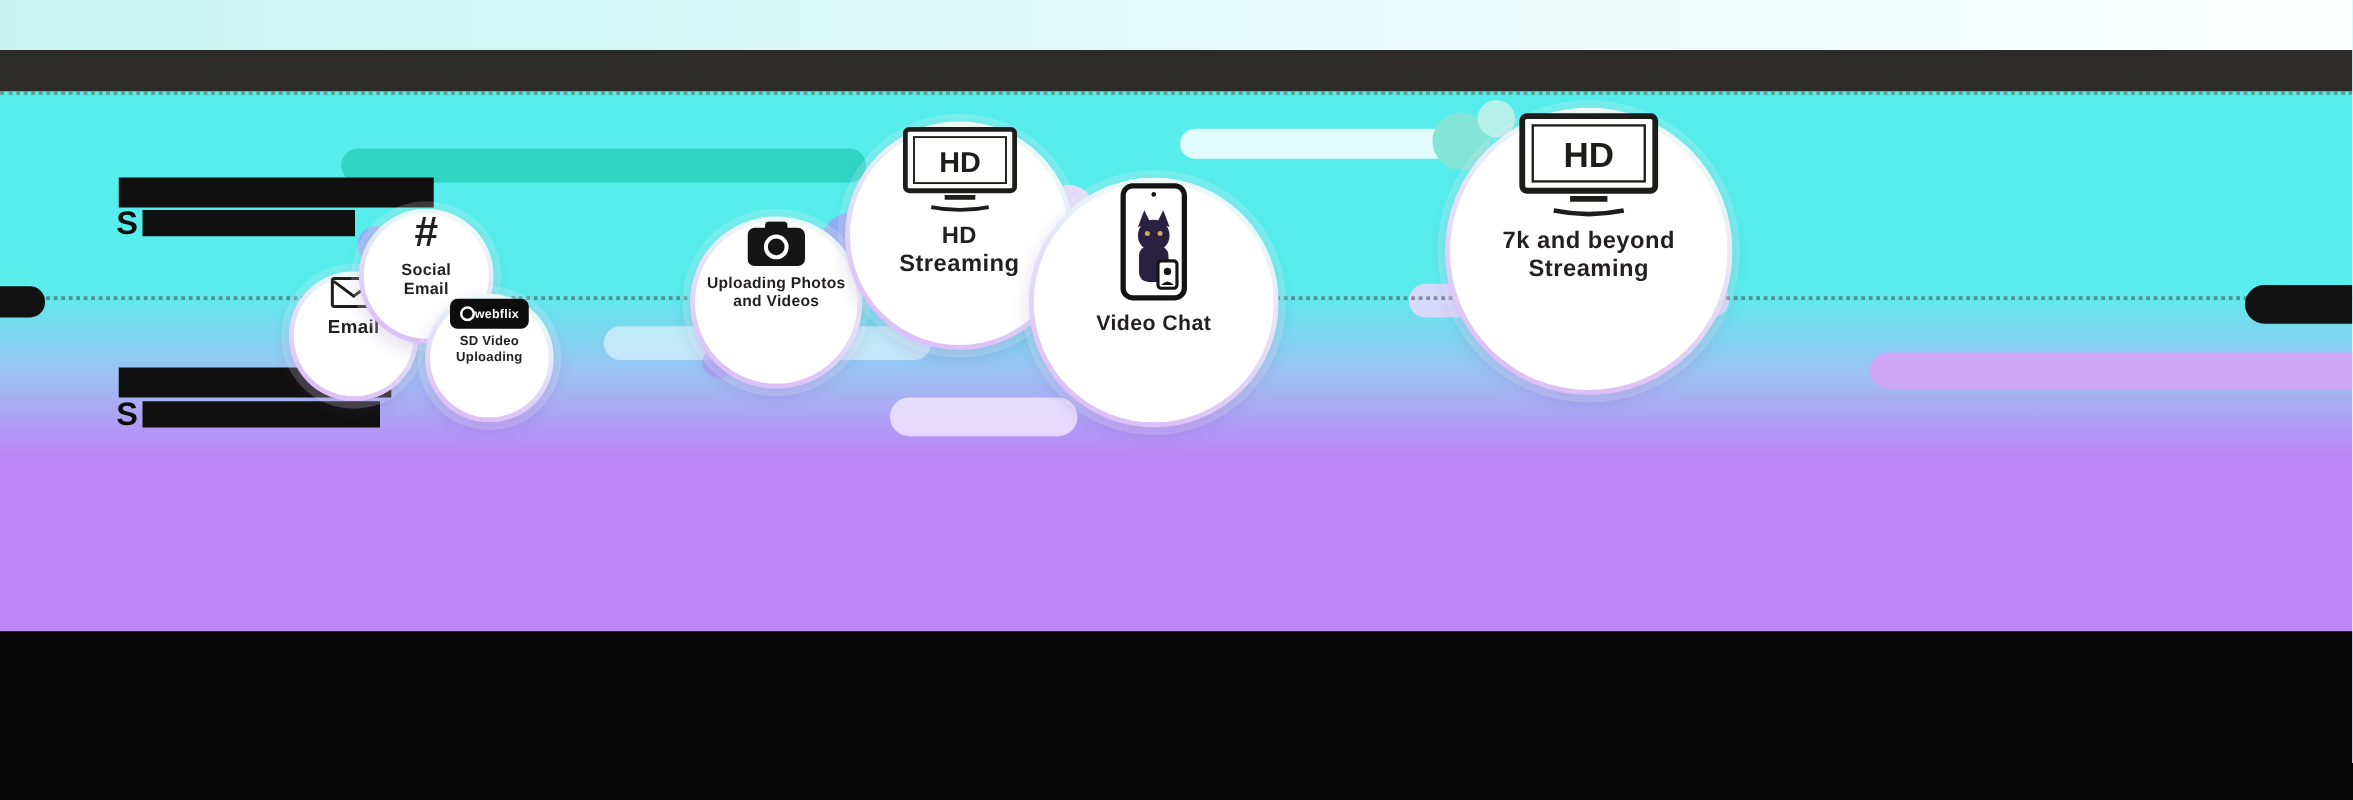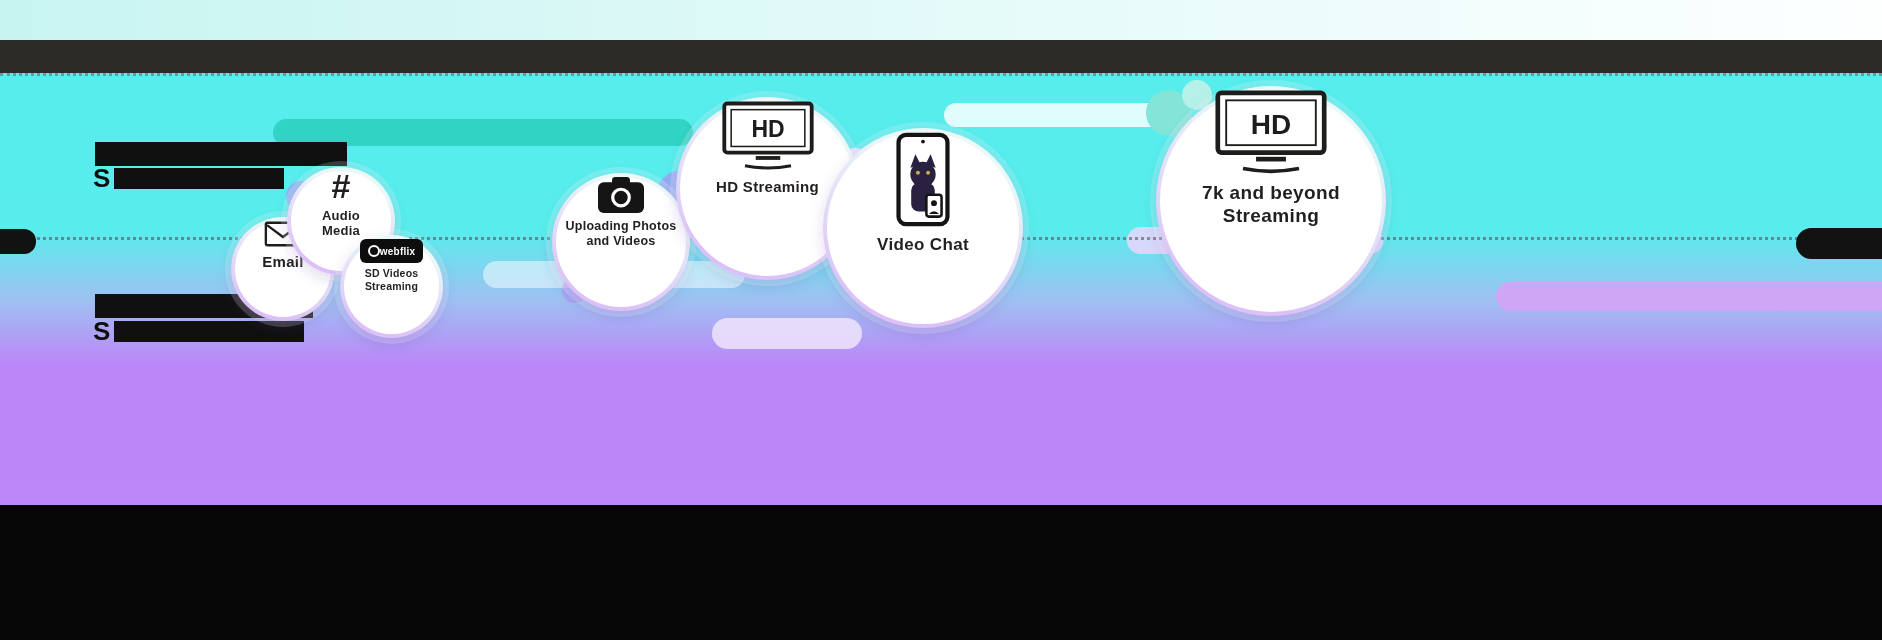--- a/index.html
+++ b/index.html
@@ -36,22 +36,22 @@
   .b-email .blabel{font-size:15px}
   .b-social{left:287px;top:167px;width:100px;height:100px;z-index:5}
   .b-social .blabel{font-size:13px;width:72px}
   .b-audio{left:381px;top:158px;width:88px;height:88px;z-index:3;gap:3px}
   .b-audio .blabel{font-size:10.5px;width:66px}
   .b-sd{left:340px;top:235px;width:95px;height:95px;z-index:6;gap:4px}
   .b-sd .blabel{font-size:10.5px;font-weight:800;width:72px}
   .b-upload{left:552px;top:173px;width:130px;height:130px}
   .b-upload .blabel{font-size:12.5px;width:116px}
   .b-hd{left:676px;top:97px;width:175px;height:175px}
-  .b-hd .blabel{font-size:15px;width:112px}
-  .b-chat{left:823px;top:128px;width:192px;height:192px;z-index:5;gap:8px}
+  .b-hd .blabel{font-size:19px;width:112px}
+  .b-chat{left:823px;top:142px;width:192px;height:192px;z-index:5;gap:8px}
   .b-chat .blabel{font-size:17px}
   .b-4k{left:1156px;top:86px;width:222px;height:222px}
   .b-4k .blabel{font-size:19px;width:162px}
 
   .webflix{background:#0d0d0d;border-radius:6px;color:#fff;font-size:10px;font-weight:700;
     display:flex;align-items:center;gap:0;padding:6px 8px;letter-spacing:.02em}
   .webflix .ring{width:8px;height:8px;border:2px solid #fff;border-radius:50%;display:inline-block}
 </style>
 </head>
 <body>
@@ -93,30 +93,30 @@
   <div class="bubble b-email">
     <svg viewBox="0 0 64 44" width="38" height="26">
       <rect x="3" y="3" width="58" height="38" rx="3" fill="none" stroke="#1d1d1b" stroke-width="4"></rect>
       <path d="M5 7 L32 27 L59 7" fill="none" stroke="#1d1d1b" stroke-width="4"></path>
     </svg>
     <div class="blabel">Email</div>
   </div>
 
   <div class="bubble b-social">
     <div class="hash">#</div>
-    <div class="blabel">Audio Media</div>
+    <div class="blabel">Social Email</div>
   </div>
 
 
   <div class="bubble b-sd">
     <div class="webflix">
       <span class="ring"></span>
       <span>webflix</span>
     </div>
-    <div class="blabel">SD Videos Streaming</div>
+    <div class="blabel">SD Video Uploading</div>
   </div>
 
   <div class="bubble b-upload">
     <svg viewBox="0 0 72 56" width="46" height="36">
       <rect x="22" y="0" width="28" height="14" rx="5" fill="#151515"></rect>
       <rect x="0" y="8" width="72" height="48" rx="9" fill="#151515"></rect>
       <circle cx="36" cy="32" r="13" fill="none" stroke="#fff" stroke-width="5"></circle>
     </svg>
     <div class="blabel">Uploading Photos and Videos</div>
   </div>

